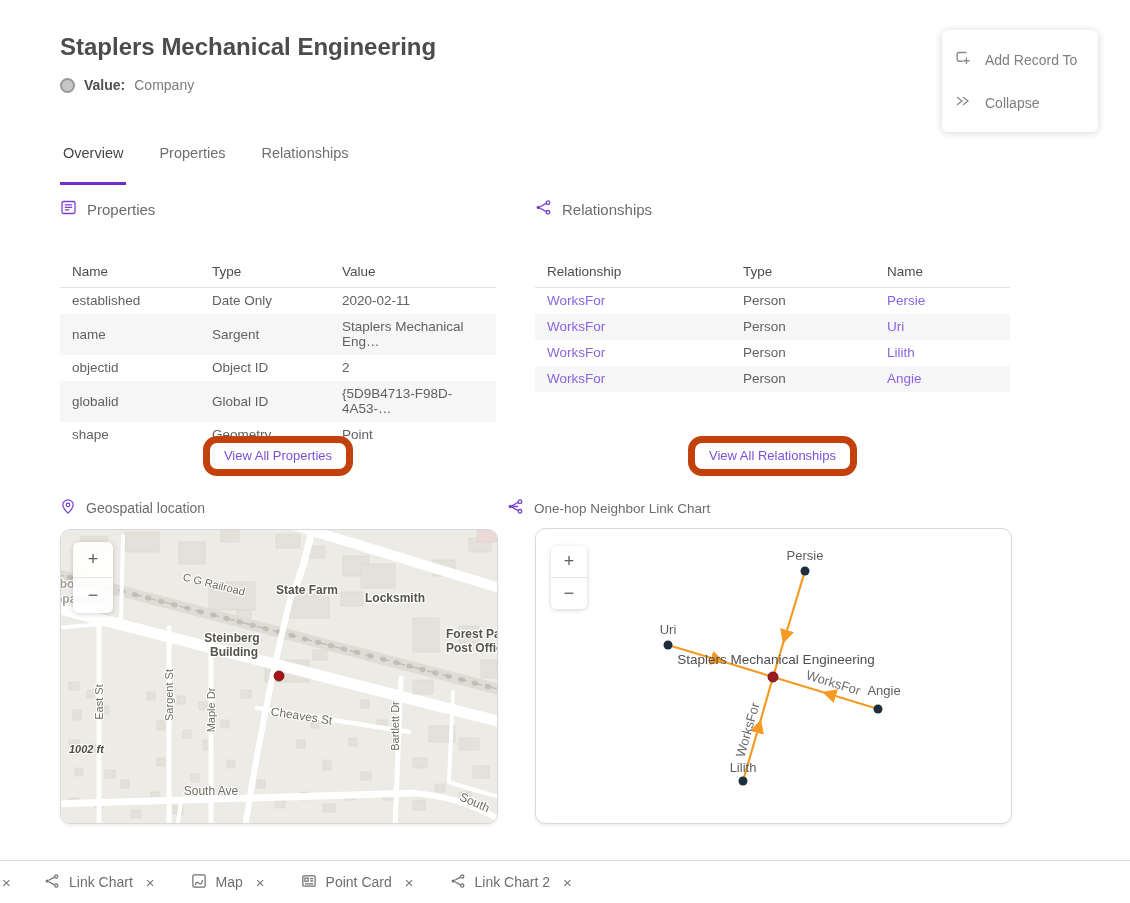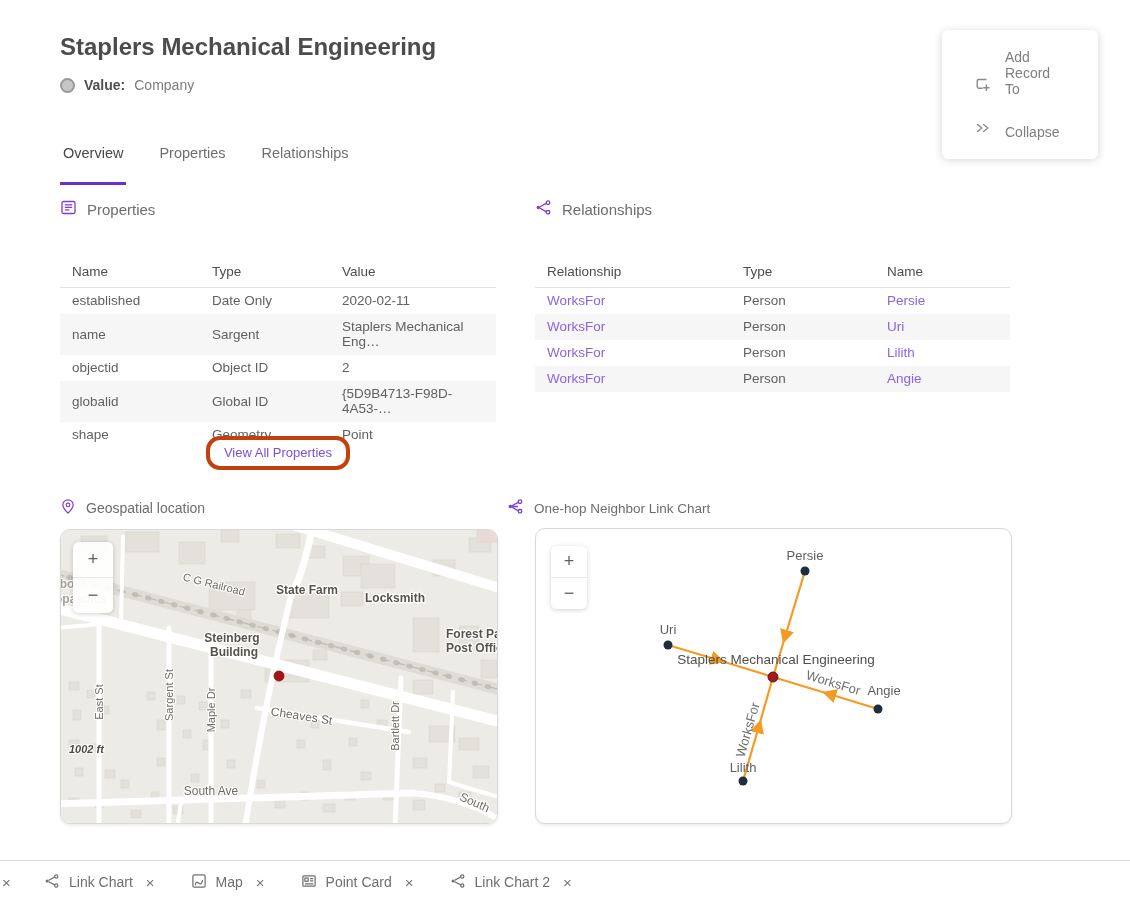--- a/index.html
+++ b/index.html
@@ -10,21 +10,21 @@
   
   .title{position:absolute;left:60px;top:33px;font-size:24px;font-weight:700;color:#4c4c4c;}
   .entity-row{position:absolute;left:60px;top:77px;display:flex;align-items:center;gap:9px;font-size:14px;}
   .entity-dot{width:15px;height:15px;border-radius:50%;background:#c6c6c6;border:2px solid #989898;box-sizing:border-box;}
   .entity-label{font-weight:700;color:#4f4f4f;}
   .entity-type{color:#7c7c7c;}
 
   
   .menu{position:absolute;left:942px;top:30px;width:156px;background:#fff;border-radius:6px;
         box-shadow:0 1px 8px rgba(0,0,0,.16);padding:8px 0;z-index:20;}
-  .menu-item{display:flex;align-items:flex-end;gap:13px;padding:11px 32px;color:#7e7e7e;font-size:14px;cursor:pointer;}
+  .menu-item{display:flex;align-items:center;gap:13px;padding:11px 12px;color:#7e7e7e;font-size:14px;cursor:pointer;}
   .menu-item svg{flex:0 0 auto;}
 
   
   .tabs{position:absolute;left:60px;top:145px;display:flex;gap:30px;font-size:14.5px;color:#6e6e6e;}
   .tab{padding:0 3px 10px;cursor:pointer;}
   .tab.active{color:#474747;border-bottom:3px solid #6d2ecb;padding-bottom:21px;}
 
   
   .sec{position:absolute;display:flex;align-items:center;gap:10px;color:#6d6d6d;font-size:15px;}
   #sec-props{left:60px;top:199px;}
@@ -39,21 +39,21 @@
   table{width:100%;border-collapse:collapse;font-size:13.5px;}
   th{text-align:left;font-weight:400;color:#4d4d4d;padding:5px 4px 8px 12px;border-bottom:1px solid #e2e2e2;}
   td{padding:5px 4px 6px 12px;color:#616161;}
   tbody tr:nth-child(even){background:#f6f6f6;}
   .link{color:#8a64e0;cursor:pointer;}
 
   
   .view-all-wrap{position:absolute;top:436px;text-align:center;}
   #va-props{left:60px;width:436px;}
   #va-rels{left:535px;width:475px;}
-  .pill{border:4px solid #c2410c;color:#7a4fd9;background:#fff;border-radius:14px;
+  .pill{border:7px solid #c2410c;color:#7a4fd9;background:#fff;border-radius:14px;
         padding:5px 14px 6px;font-size:13px;font-family:inherit;cursor:pointer;}
 
   
   .card{position:absolute;border:1px solid #d9d9d9;border-radius:10px;background:#fff;
         box-shadow:0 2px 3px rgba(0,0,0,.07);overflow:hidden;}
   #map-card{left:60px;top:529px;width:436px;height:293px;}
   #link-card{left:535px;top:528px;width:475px;height:294px;}
 
   .zoomctl{position:absolute;left:12px;top:12px;width:40px;background:rgba(255,255,255,.93);
            border-radius:6px;box-shadow:0 1px 5px rgba(0,0,0,.18);z-index:5;}
@@ -220,20 +220,23 @@
           <td><span class="link">WorksFor</span></td>
           <td>Person</td>
           <td><span class="link">Angie</span></td>
         </tr>
       </tbody>
     </table>
   </div>
 
   <div class="view-all-wrap" id="va-props">
     <button class="pill">View All Properties</button>
+  </div>
+  <div class="view-all-wrap" id="va-rels">
+    <button class="pill">View All Relationships</button>
   </div>
 
   <div class="sec" id="sec-map">
     <span>
       <svg width="16" height="17" viewBox="0 0 17 17" fill="none" stroke="#7b3fd1" stroke-width="1.3">
         <path d="M8.5 1.5 C5.3 1.5 3 3.9 3 6.8 C3 10.4 8.5 15.5 8.5 15.5 C8.5 15.5 14 10.4 14 6.8 C14 3.9 11.7 1.5 8.5 1.5 Z"></path>
         <circle cx="8.5" cy="6.8" r="1.9"></circle>
       </svg>
     </span>
     <span>Geospatial location</span>

